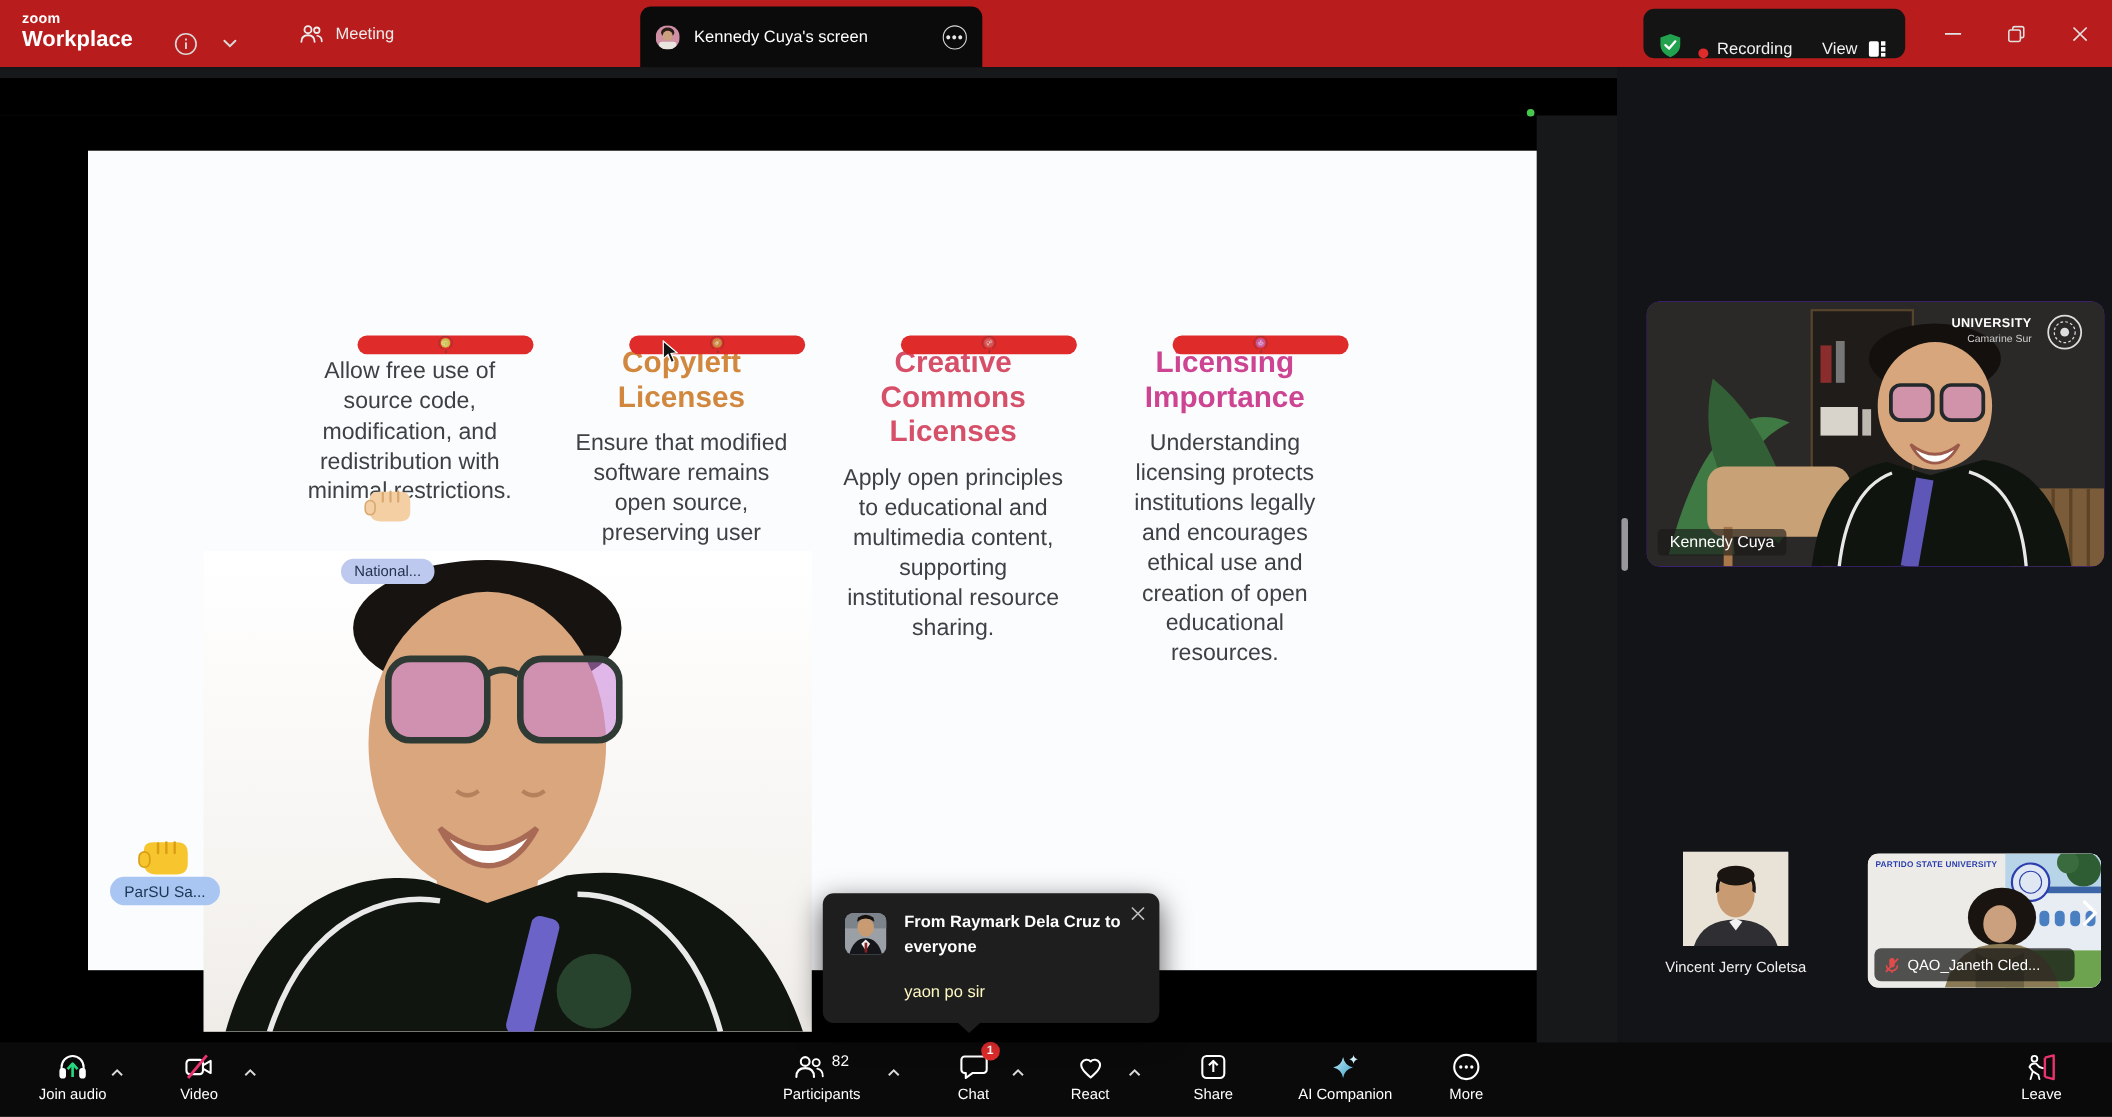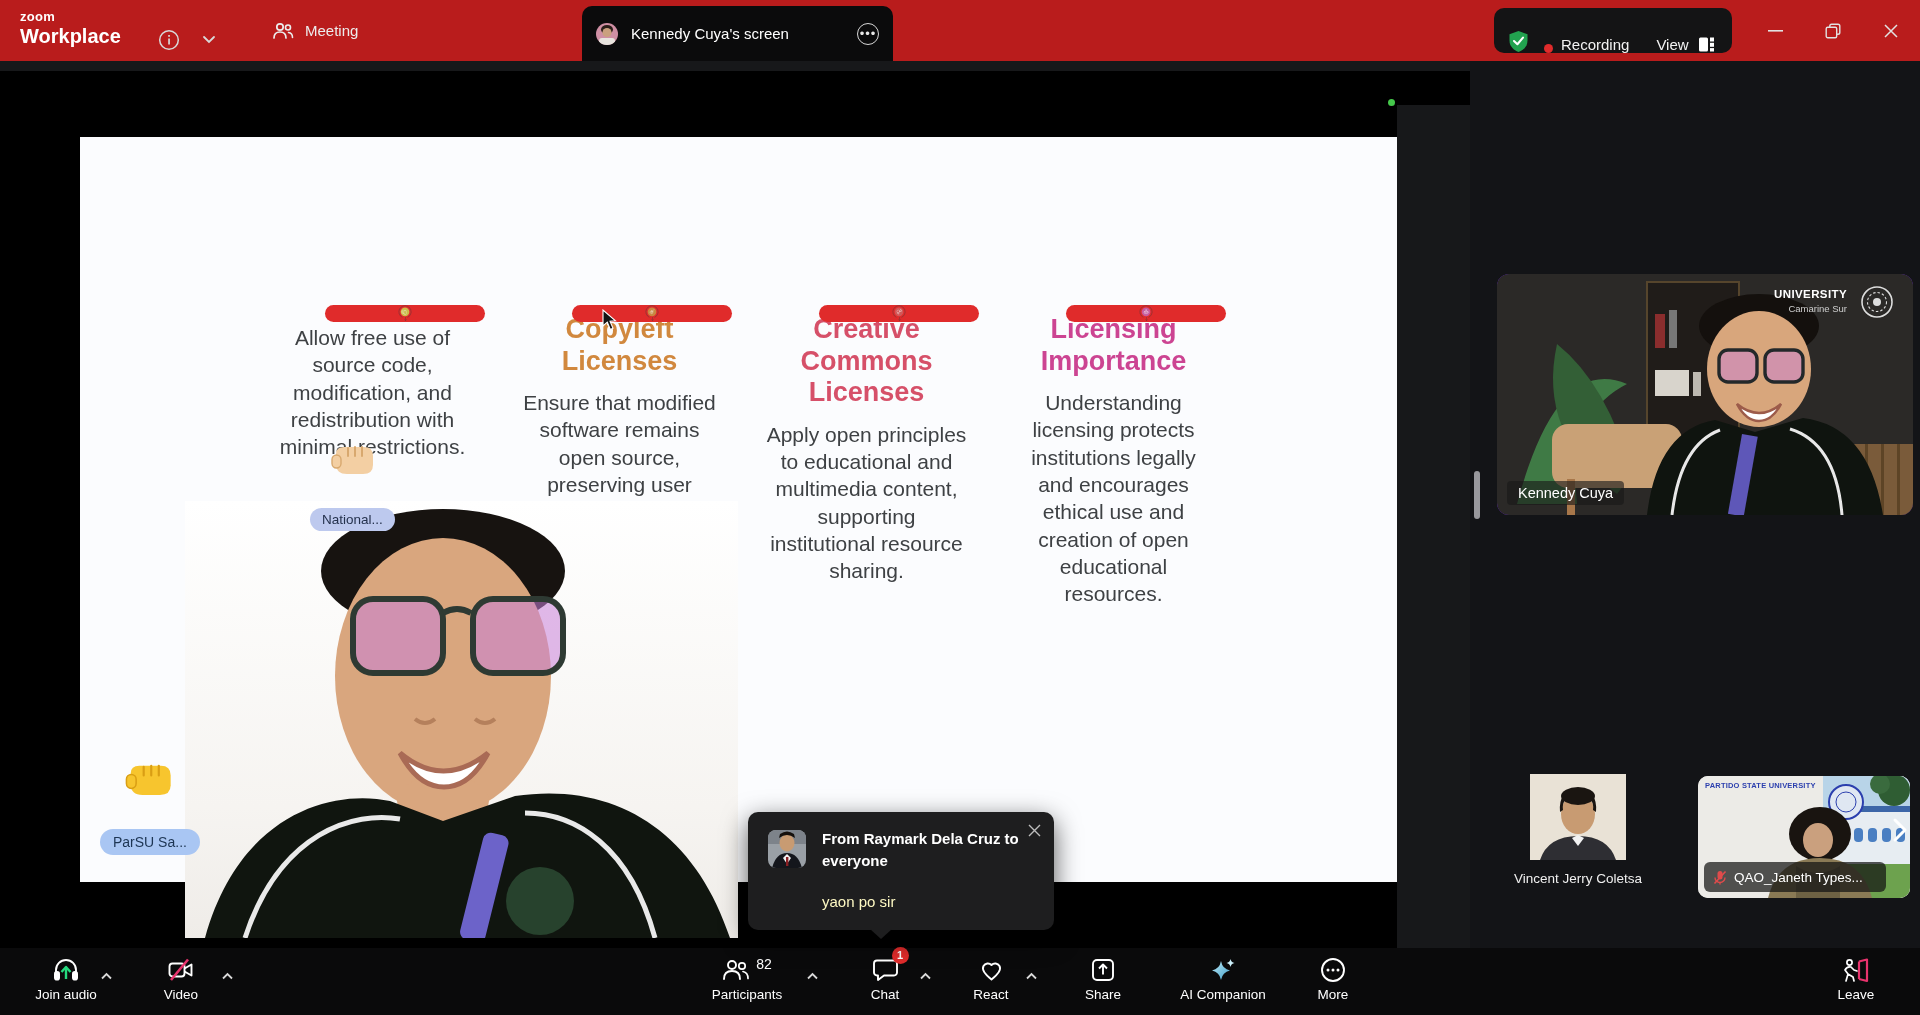--- a/index.html
+++ b/index.html
@@ -43,21 +43,21 @@
   .col p  { font-size:21px; line-height:1.3; color:#3e4144; margin-top:12px; }
   #col-0 { left:190px; } #col-1 { left:437px; } #col-2 { left:684px; } #col-3 { left:931px; }
   #cursor { position:absolute; left:521px; top:172px; }
 
   
   #presenter { position:absolute; left:185px; top:440px; width:553px; height:437px; background:linear-gradient(#ffffff 0%,#f6f4f1 70%,#efece8 100%); overflow:hidden; }
 
   
   .name-pill { position:absolute; border-radius:14px; font-weight:400; white-space:nowrap; }
   #pill-national { left:310px; top:447px; background:#bdc9ee; color:#25324d; font-size:13.5px; padding:4px 12px; }
-  #pill-parsu { left:100px; top:768px; background:#a9c6f3; color:#1d3553; font-size:14px; padding:5px 13px; }
+  #pill-parsu { left:100px; top:736px; background:#a9c6f3; color:#1d3553; font-size:14px; padding:5px 13px; }
   .fist { position:absolute; }
   #fist-skin { left:330px; top:376px; }
   #fist-yellow { left:124px; top:694px; }
 
   
   #chat-popup { position:absolute; left:736px; top:812px; width:306px; height:118px; background:#1e1e1f; border-radius:10px; box-shadow:0 8px 26px rgba(0,0,0,.65); z-index:30;margin-left:12px; }
   #chat-popup .av { position:absolute; left:20px; top:18px; width:38px; height:38px; border-radius:8px; overflow:hidden; }
   #chat-popup .title { position:absolute; left:74px; top:16px; width:212px; color:#fff; font-size:15px; font-weight:700; line-height:1.45; }
   #chat-popup .msg { position:absolute; left:74px; top:81px; color:#fef9c3; font-size:15px; }
   #chat-popup .close { position:absolute; right:11px; top:9px; width:18px; height:18px; }
@@ -388,21 +388,21 @@
       <path d="M70,122 q10,-40 52,-40 q42,0 52,40 z" fill="#8a7a55"></path>
       <path d="M98,90 q22,14 44,0 v32 h-44 z" fill="#6e6244"></path>
     </svg>
     <span class="banner">PARTIDO STATE UNIVERSITY</span>
     <div class="bar">
       <svg width="14" height="15" viewBox="0 0 14 15">
           <rect x="4.5" y="1" width="5" height="8.5" rx="2.5" fill="#e04b4b"></rect>
           <path d="M2,7.5 a5,5 0 0 0 10,0 M7,12.5 v2" stroke="#e04b4b" stroke-width="1.4" fill="none"></path>
           <line x1="1.5" y1="13.5" x2="12.5" y2="1.5" stroke="#e04b4b" stroke-width="1.6"></line>
         </svg>
-      <span>QAO_Janeth Types...</span>
+      <span>QAO_Janeth Cled...</span>
     </div>
   </div>
 
   <div id="next-chevron">
     <svg width="16" height="26" viewBox="0 0 16 26">
         <polyline points="3,3 13,13 3,23" fill="none" stroke="#fff" stroke-width="3" stroke-linecap="round" stroke-linejoin="round"></polyline>
       </svg>
   </div>
 </div>
 

